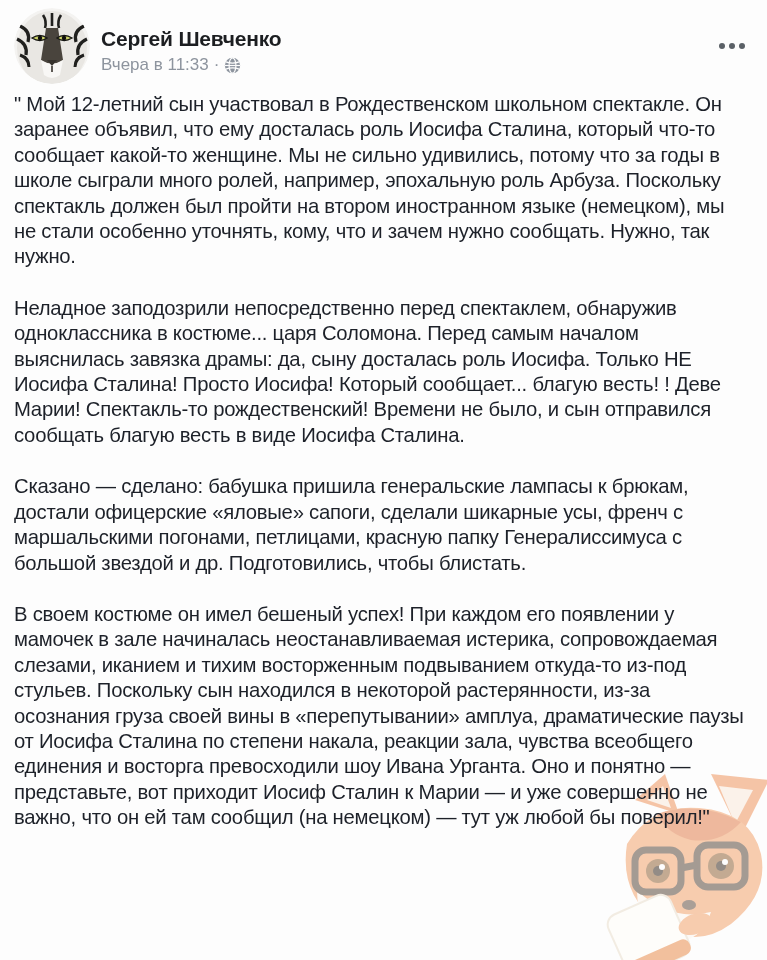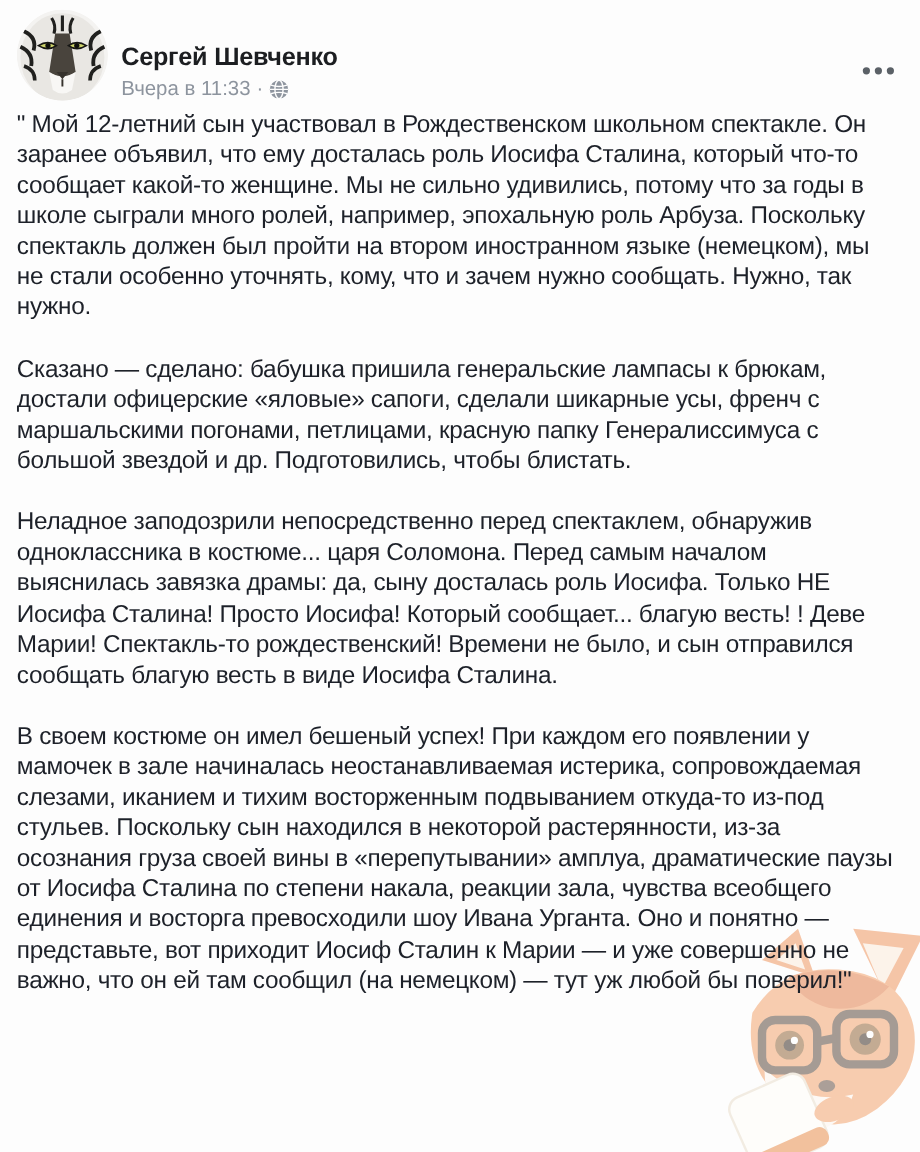--- a/index.html
+++ b/index.html
@@ -11,21 +11,21 @@
   .page {
     position: relative;
     width: 767px;
     height: 960px;
     background: #fdfdfd;
     overflow: hidden;
   }
   
   .post-header {
     display: flex;
-    align-items: flex-end;
+    align-items: center;
     padding: 8px 14px 4px 14px;
     position: relative;
     z-index: 2;
   }
   .avatar {
     width: 76px;
     height: 76px;
     border-radius: 50%;
     overflow: hidden;
     flex: 0 0 auto;
@@ -194,18 +194,18 @@
     </div>
     <div class="more-button">
       <span class="dot"></span>
       <span class="dot"></span>
       <span class="dot"></span>
     </div>
   </div>
 
   <div class="post-content">
     <p>" Мой 12-летний сын участвовал в Рождественском школьном спектакле. Он заранее объявил, что ему досталась роль Иосифа Сталина, который что-то сообщает какой-то женщине. Мы не сильно удивились, потому что за годы в школе сыграли много ролей, например, эпохальную роль Арбуза. Поскольку спектакль должен был пройти на втором иностранном языке (немецком), мы не стали особенно уточнять, кому, что и зачем нужно сообщать. Нужно, так нужно.</p>
+    <p>Неладное заподозрили непосредственно перед спектаклем, обнаружив одноклассника в костюме... царя Соломона. Перед самым началом выяснилась завязка драмы: да, сыну досталась роль Иосифа. Только НЕ Иосифа Сталина! Просто Иосифа! Который сообщает... благую весть! ! Деве Марии! Спектакль-то рождественский! Времени не было, и сын отправился сообщать благую весть в виде Иосифа Сталина.</p>
     <p>Сказано — сделано: бабушка пришила генеральские лампасы к брюкам, достали офицерские «яловые» сапоги, сделали шикарные усы, френч с маршальскими погонами, петлицами, красную папку Генералиссимуса с большой звездой и др. Подготовились, чтобы блистать.</p>
-    <p>Неладное заподозрили непосредственно перед спектаклем, обнаружив одноклассника в костюме... царя Соломона. Перед самым началом выяснилась завязка драмы: да, сыну досталась роль Иосифа. Только НЕ Иосифа Сталина! Просто Иосифа! Который сообщает... благую весть! ! Деве Марии! Спектакль-то рождественский! Времени не было, и сын отправился сообщать благую весть в виде Иосифа Сталина.</p>
     <p>В своем костюме он имел бешеный успех! При каждом его появлении у мамочек в зале начиналась неостанавливаемая истерика, сопровождаемая слезами, иканием и тихим восторженным подвыванием откуда-то из-под стульев. Поскольку сын находился в некоторой растерянности, из-за осознания груза своей вины в «перепутывании» амплуа, драматические паузы от Иосифа Сталина по степени накала, реакции зала, чувства всеобщего единения и восторга превосходили шоу Ивана Урганта. Оно и понятно — представьте, вот приходит Иосиф Сталин к Марии — и уже совершенно не важно, что он ей там сообщил (на немецком) — тут уж любой бы поверил!"</p>
   </div>
 
 </div>
 
 </body></html>

